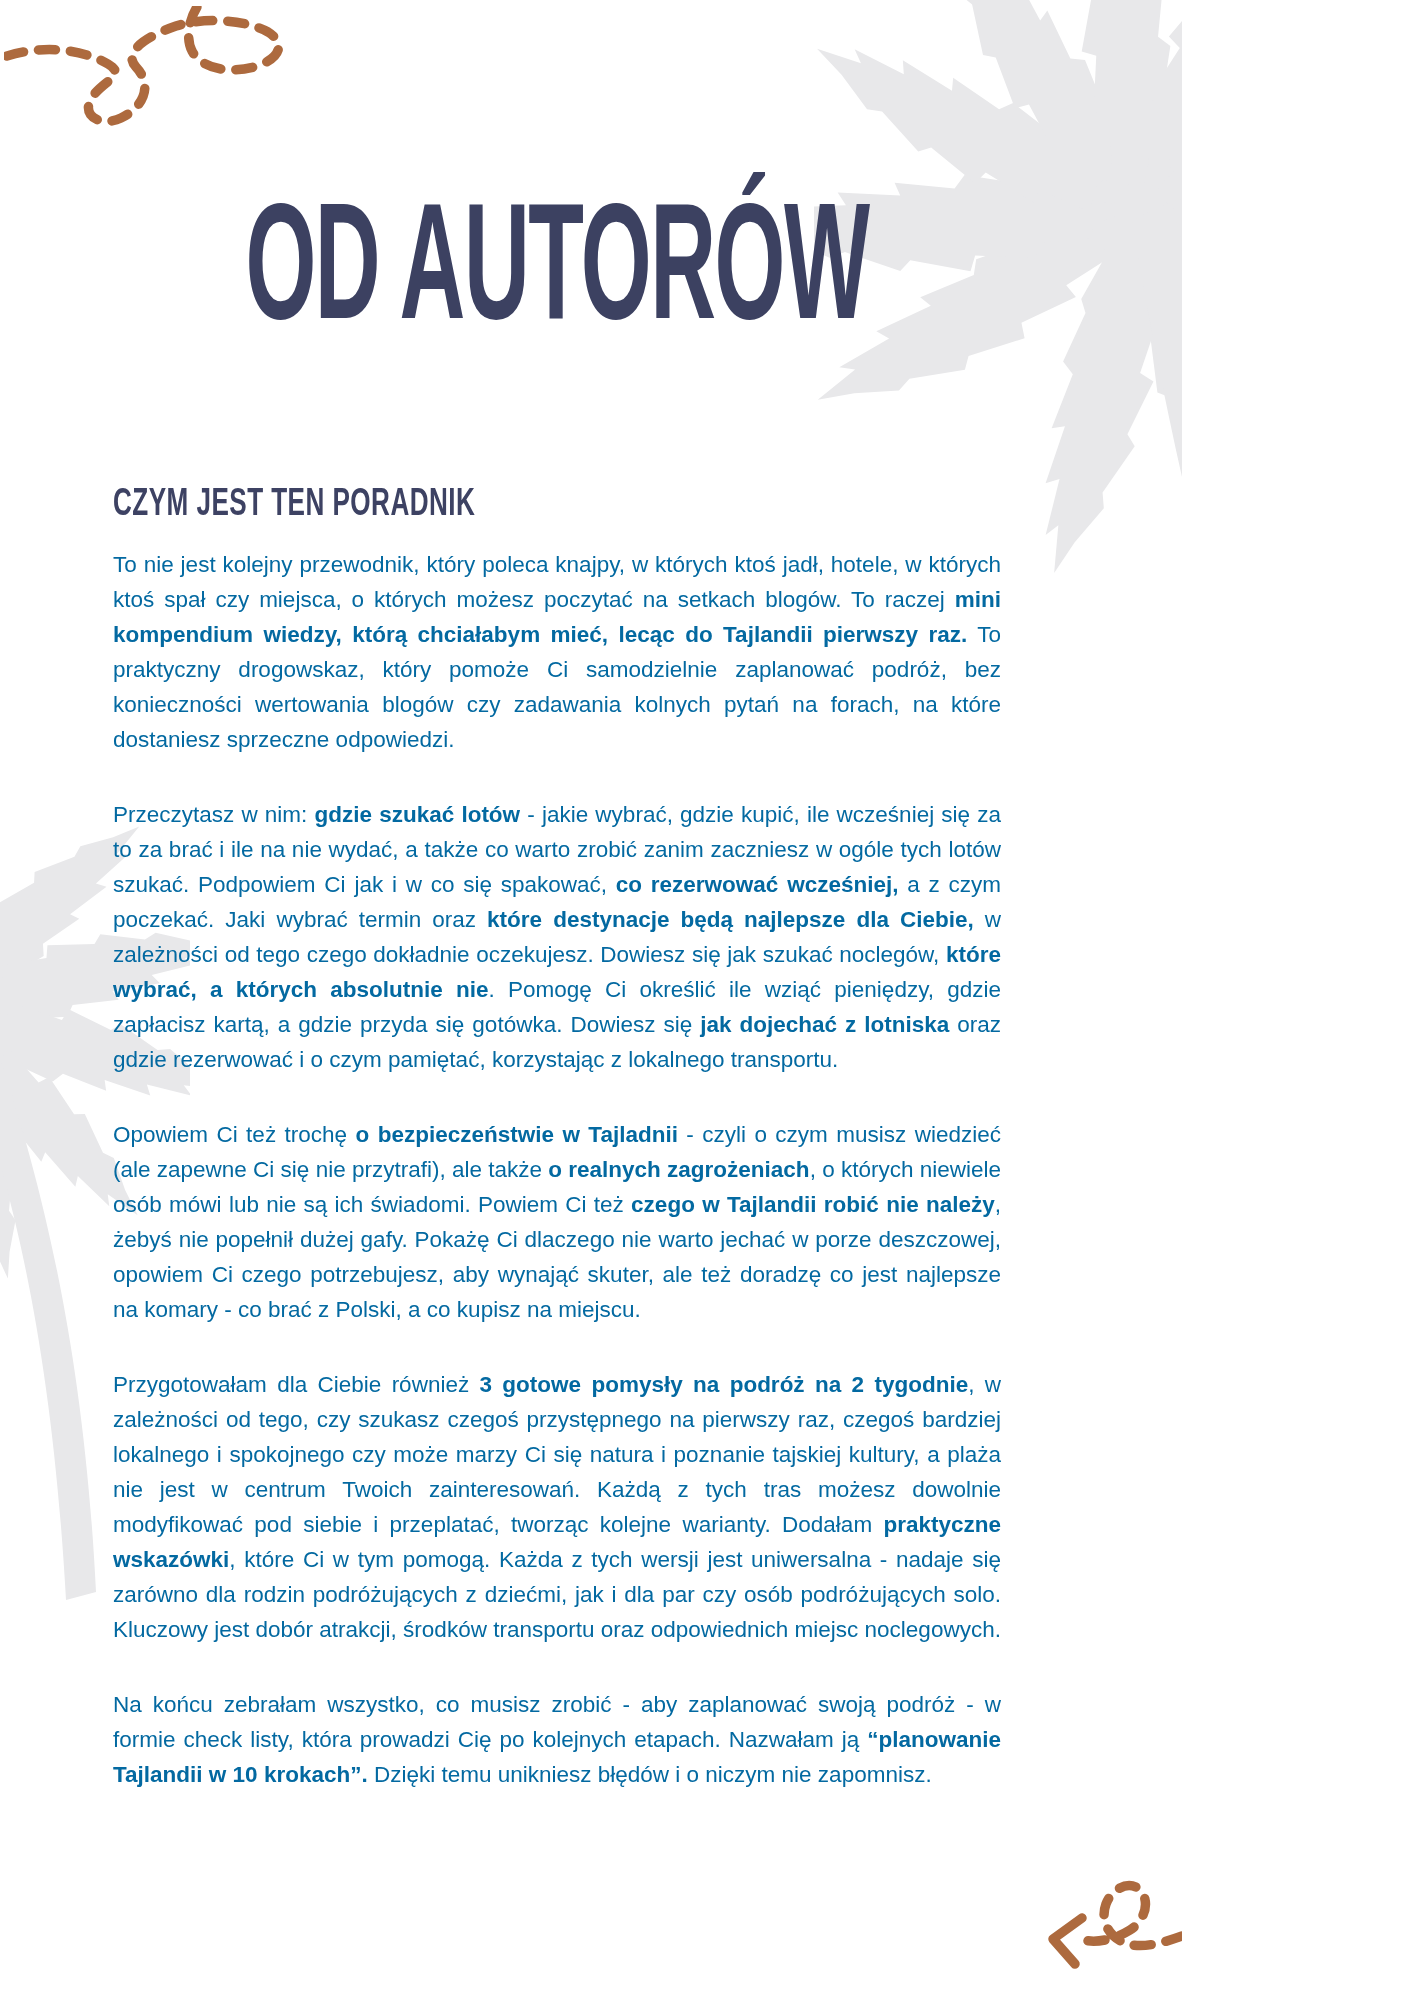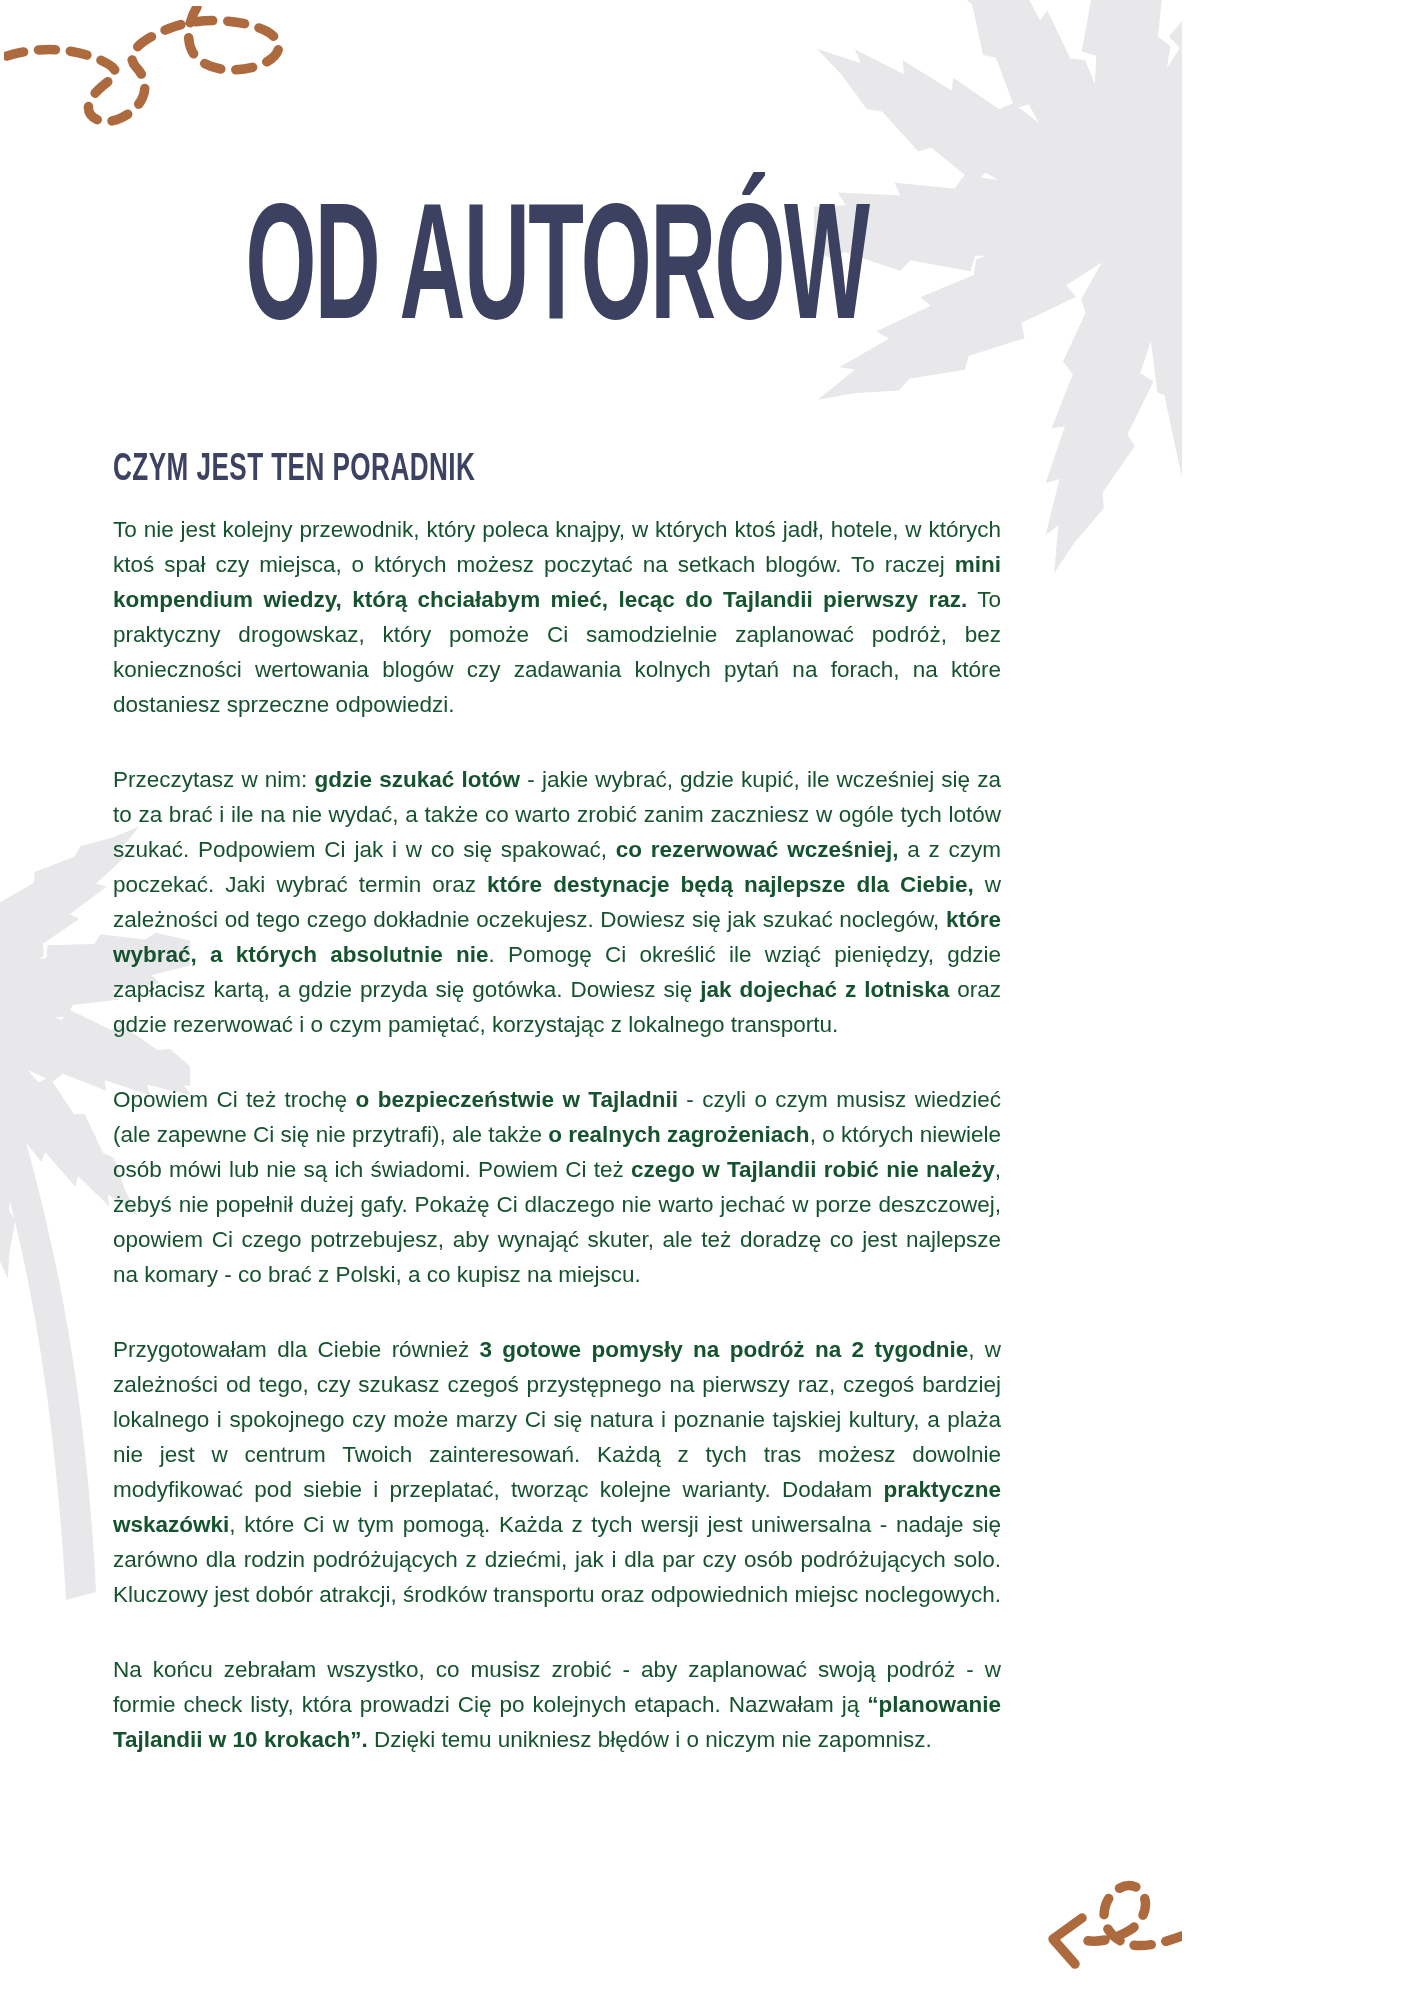--- a/index.html
+++ b/index.html
@@ -23,31 +23,31 @@
   .doodle path.dashed { stroke-dasharray:17 15; }
   
   .title {
     position:absolute; top:170px; left:113px; width:888px; margin:0;
     text-align:center; white-space:nowrap;
     font-size:120px; line-height:130px; font-weight:700;
     letter-spacing:-2px; color:#3c4161;
     transform:scale(0.76,1.38); transform-origin:center top;
   }
   
-  .content { position:absolute; top:444px; left:113px; width:888px; }
+  .content { position:absolute; top:479px; left:113px; width:888px; }
   .heading {
     margin:0 0 33px 0;
     font-size:29px; line-height:35px; font-weight:700;
     color:#3d4263; letter-spacing:0.5px; white-space:nowrap;
     transform:scale(0.9,1.35); transform-origin:left top;
   }
   .content p {
     margin:0 0 40px 0;
     font-size:22.5px; line-height:35px;
-    text-align:justify; color:#14532d;
+    text-align:justify; color:#0369a1;
   }
   .content p:last-child { margin-bottom:0; }
   .content b { font-weight:700; }
 </style>
 </head>
 <body>
 
 <div class="page">
 
   <svg width="0" height="0" style="position:absolute" aria-hidden="true">

